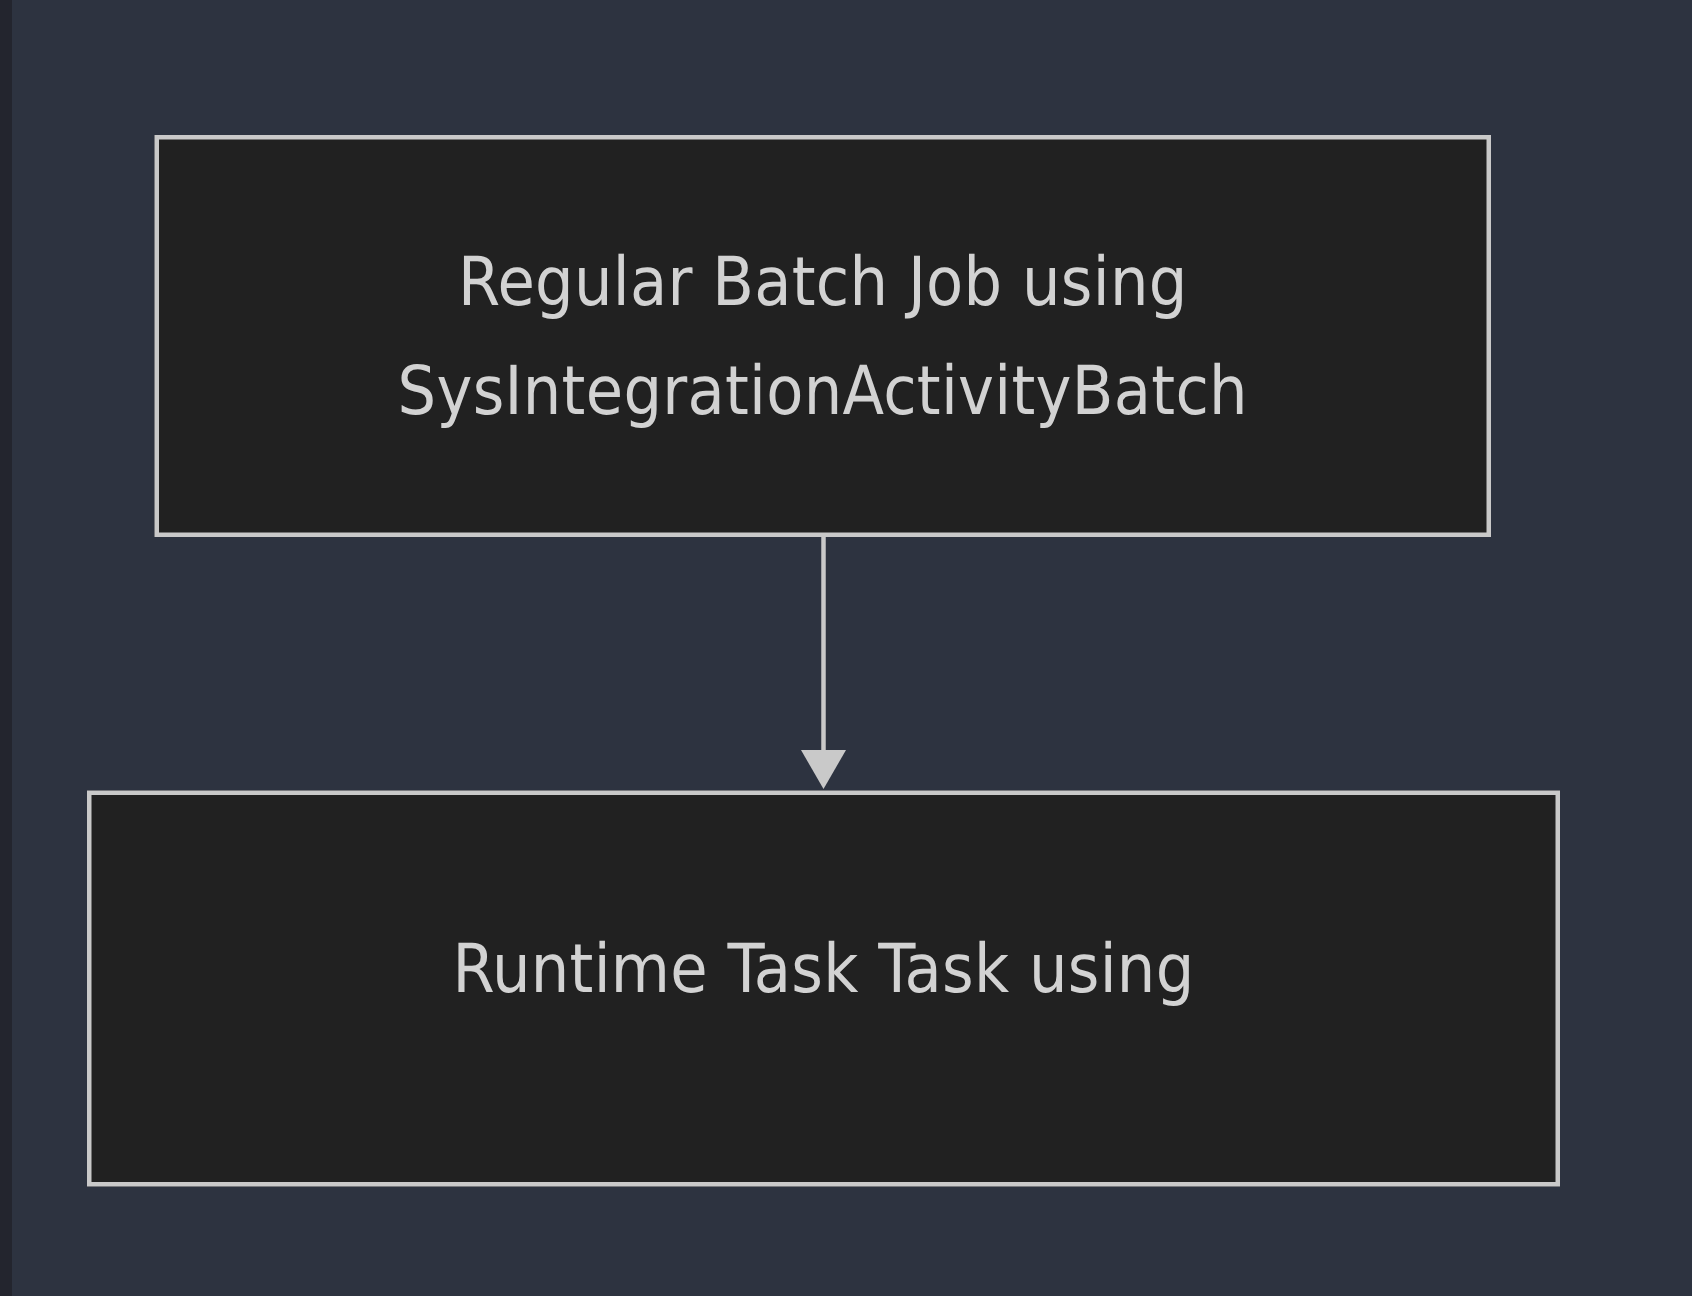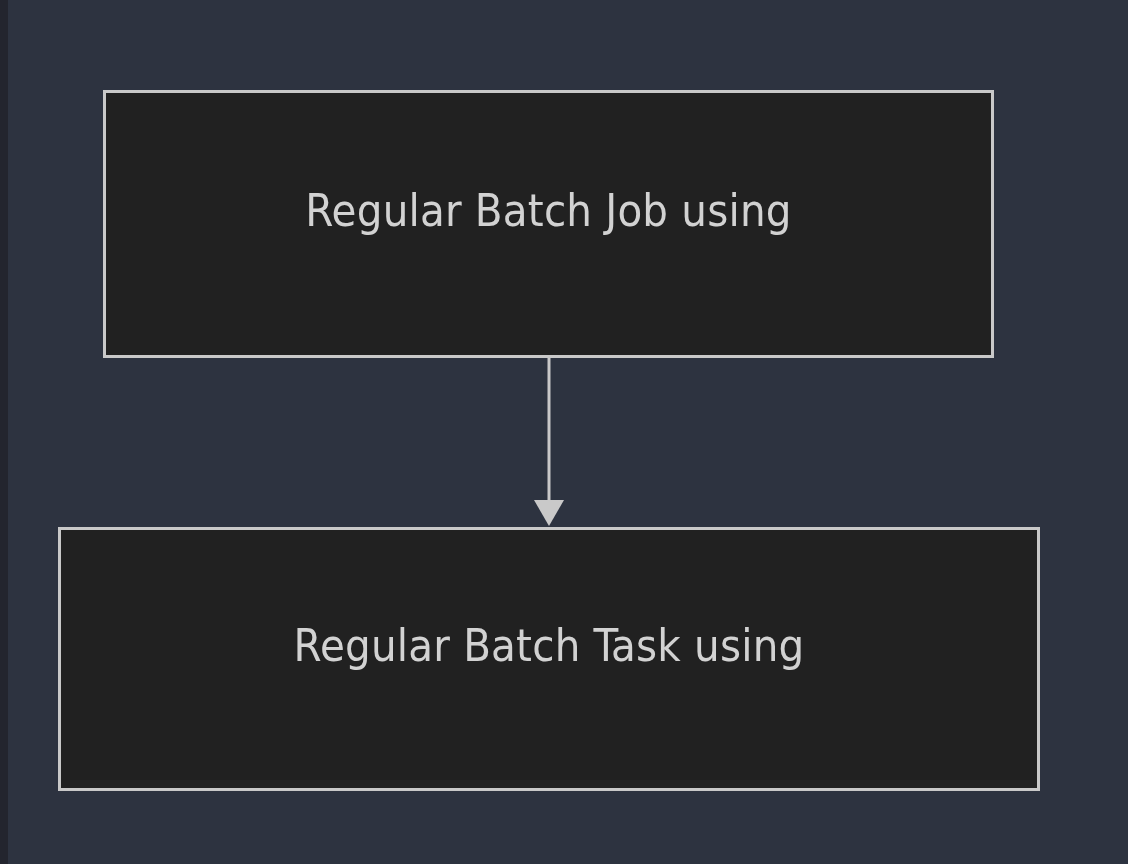--- a/index.html
+++ b/index.html
@@ -73,24 +73,25 @@
 </style>
 </head>
 <body>
 
 <div id="diagram-canvas">
 
   <div class="left-gutter"></div>
 
   <div class="node-box" id="node-batch-job">
     <div class="node-line line-top">Regular Batch Job using</div>
+    <div class="node-line">SysIntegrationActivityBatch</div>
   </div>
 
   <div class="node-box" id="node-batch-task">
-    <div class="node-line line-top">Regular Batch Task using</div>
+    <div class="node-line line-top">Runtime Task Task using</div>
   </div>
 
   <svg id="edge-layer" viewBox="0 0 1128 864">
     <g>
       <line x1="549" y1="358" x2="549" y2="502" stroke="#c9c9c9" stroke-width="3"></line>
       <polygon points="534,500 564,500 549,526" fill="#c9c9c9"></polygon>
     </g>
   </svg>
 
 </div>

